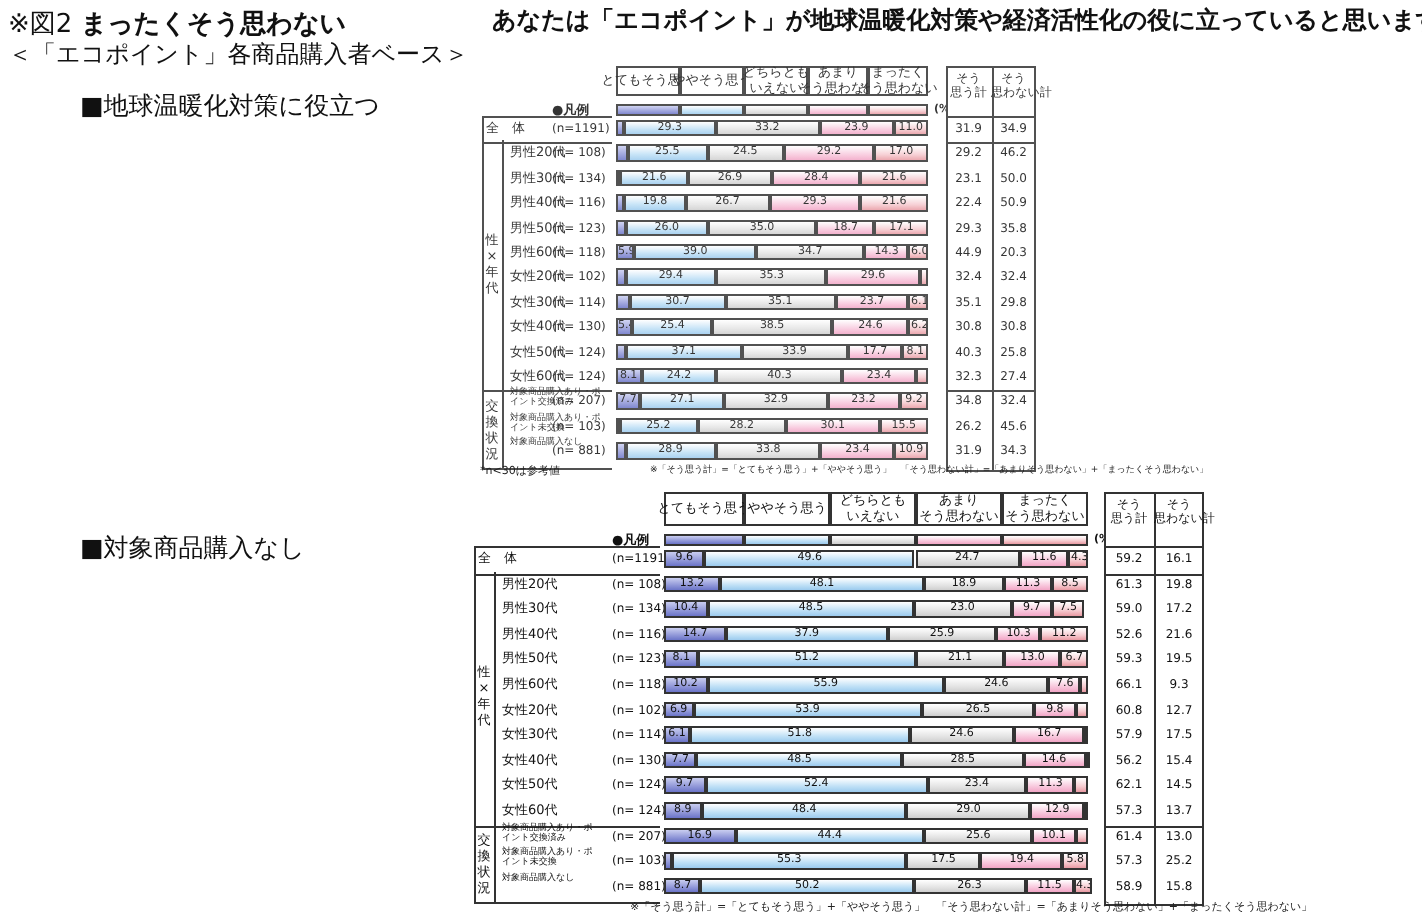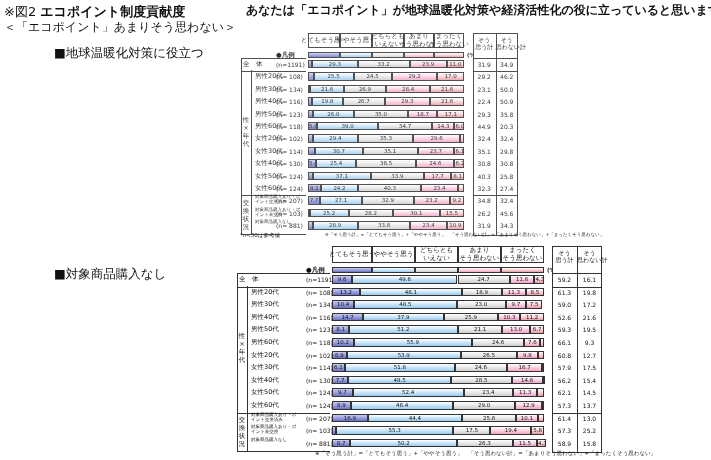--- a/index.html
+++ b/index.html
@@ -3,21 +3,21 @@
 <meta charset="utf-8">
 <style>
   * { box-sizing: border-box; margin: 0; padding: 0; }
   html, body { width: 711px; height: 460px; background: #ffffff; overflow: hidden; }
   body { position: relative; font-family: "DejaVu Sans", sans-serif; color: #111; }
   .abs { position: absolute; }
   #fig-title { left: 4px; top: 3px; font-size: 13px; font-weight: normal; white-space: nowrap; }
   #fig-title b { font-weight: bold; }
   #fig-sub { left: 4px; top: 19px; font-size: 12px; white-space: nowrap; }
   #question { left: 246px; top: 2px; font-size: 12px; font-weight: bold; white-space: nowrap; }
-  .sec-title { font-size: 12.5px; white-space: nowrap; margin-left: 14px; }
+  .sec-title { font-size: 12.5px; white-space: nowrap; }
   #sec1 { left: 40px; top: 45px; }
   #sec2 { left: 40px; top: 266px; }
 
   .chart { position: absolute; }
   .hdr-cell { position: absolute; border: 1px solid #333; background: #fff; font-size: 6.5px; text-align: center; line-height: 1.1; display: flex; align-items: center; justify-content: center; }
   .legend-label { position: absolute; font-size: 6.5px; font-weight: bold; }
   .legend-bar { position: absolute; height: 6px; border: 1px solid #333; }
   .row-label { position: absolute; font-size: 6.5px; white-space: nowrap; }
   .row-n { position: absolute; font-size: 6px; white-space: nowrap; }
   .seg { position: absolute; border: 1px solid #333; font-size: 5.5px; text-align: center; overflow: hidden; white-space: nowrap; }
@@ -30,22 +30,22 @@
   .sum-cell { position: absolute; font-size: 6px; text-align: center; }
   .sum-hdr { position: absolute; font-size: 6px; text-align: center; line-height: 1.1; border-bottom: 1px solid #333; }
   .frame-line { position: absolute; background: #333; }
   .group-label { position: absolute; font-size: 6.5px; line-height: 1.25; text-align: center; }
   .note { position: absolute; font-size: 5.5px; white-space: nowrap; color: #222; }
   .blur { filter: blur(0.35px); opacity: 0.85; }
 </style>
 </head>
 <body>
 
-<div class="abs" id="fig-title"><span>※図2</span> <b>エコポイント制度貢献度</b></div>
-<div class="abs" id="fig-sub">＜「エコポイント」あまりそう思わない＞</div>
+<div class="abs" id="fig-title"><span>※図2</span> <b>まったくそう思わない</b></div>
+<div class="abs" id="fig-sub">＜「エコポイント」各商品購入者ベース＞</div>
 <div class="abs" id="question">あなたは「エコポイント」が地球温暖化対策や経済活性化の役に立っていると思いますか。(SA)</div>
 <div class="abs sec-title" id="sec1">■地球温暖化対策に役立つ</div>
 <div class="abs sec-title" id="sec2">■対象商品購入なし</div>
 
 <div id="chart1" class="chart blur" style="left: 0px; top: 0px; width: 711px; height: 460px;">
     <div class="hdr-cell" style="left: 308px; top: 33px; width: 32px; height: 15px; white-space: pre;">とてもそう思う</div>
     <div class="hdr-cell" style="left: 340px; top: 33px; width: 32px; height: 15px; white-space: pre;">ややそう思う</div>
     <div class="hdr-cell" style="left: 372px; top: 33px; width: 32px; height: 15px; white-space: pre;">どちらとも
 いえない</div>
     <div class="hdr-cell" style="left: 404px; top: 33px; width: 30px; height: 15px; white-space: pre;">あまり

